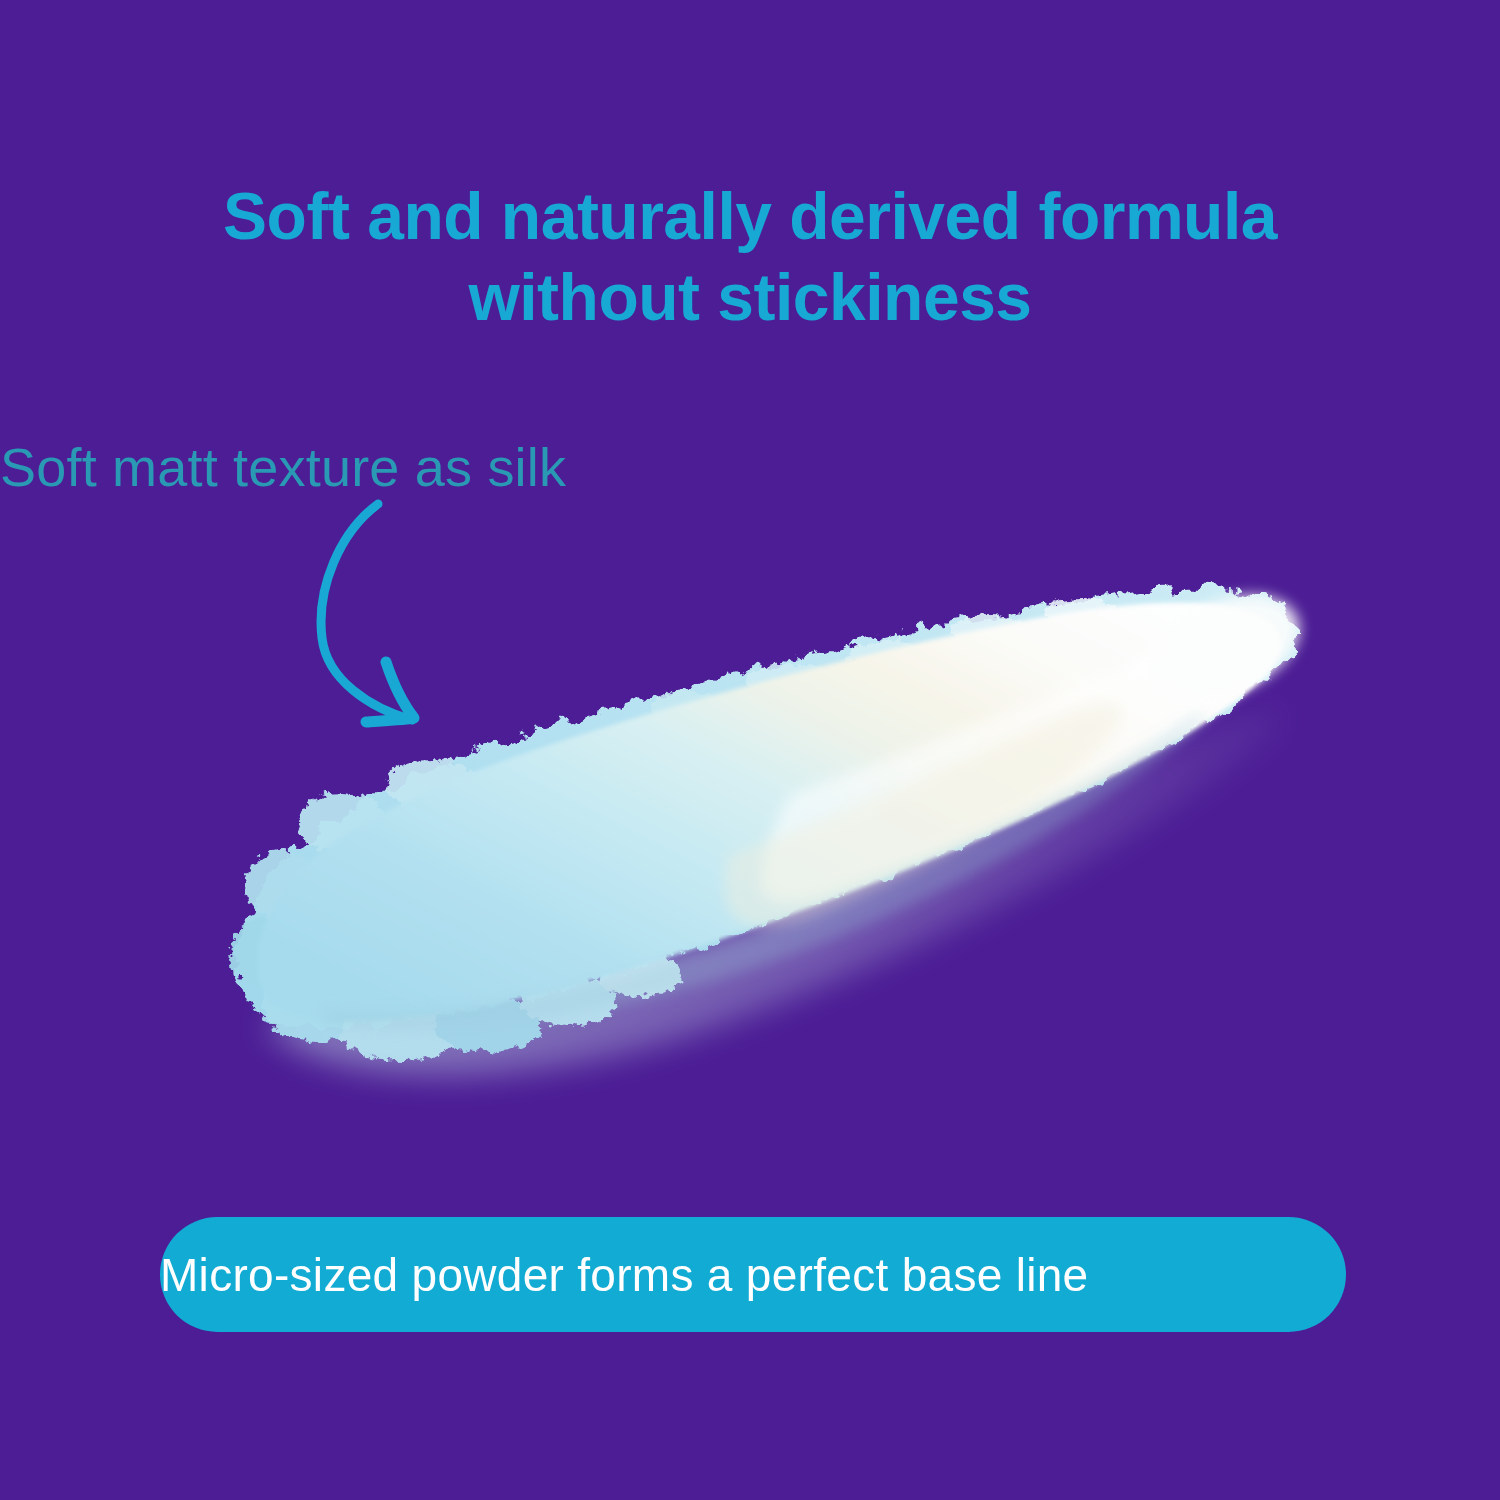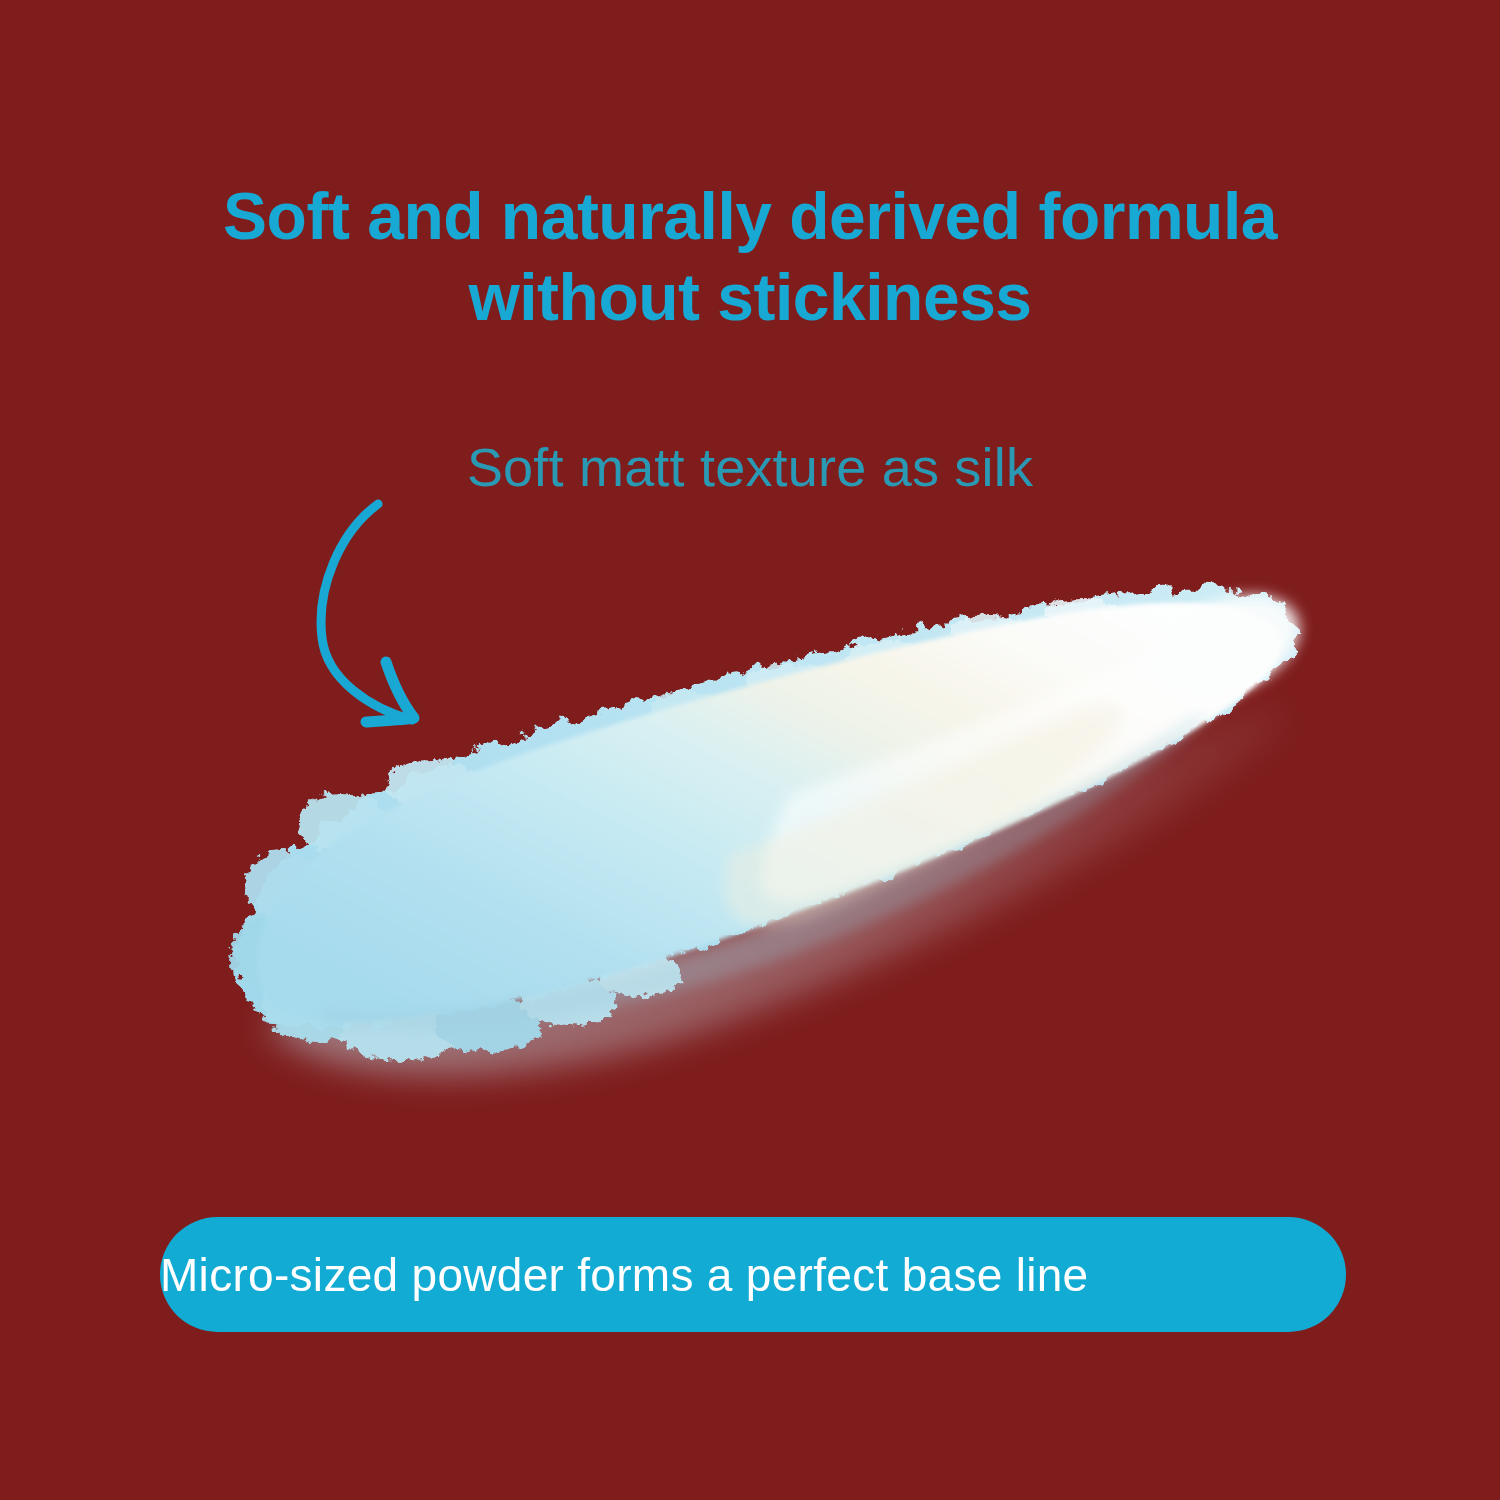--- a/index.html
+++ b/index.html
@@ -12,21 +12,21 @@
   body {
     background:#e2f4fa;
     font-family:"Liberation Sans", sans-serif;
     position:relative;
   }
 
   .stage {
     position:absolute;
     inset:0;
     width:1500px; height:1500px;
-    background:#7f1d1d;
+    background:#4c1d95;
   }
 
   
   .headline {
     position:absolute;
     left:0; right:0;
     top:176px;
     text-align:center;
     color:#17a8d4;
     font-family:"Liberation Sans", sans-serif;
@@ -35,21 +35,20 @@
     line-height:81px;
     letter-spacing:-0.5px;
     white-space:pre-line;
   }
 
   
   .subtitle {
     position:absolute;
     left:0; right:0;
     top:435px;
-    text-align:center;
     color:#2a99b4;
     font-family:"Liberation Sans", sans-serif;
     font-weight:300;
     font-size:54px;
     line-height:64px;
     letter-spacing:0.2px;
   }
 
   
   .arrow-wrap {

